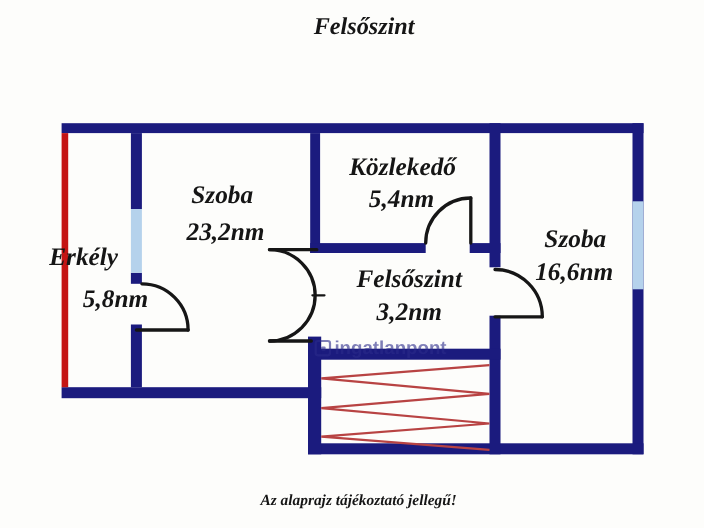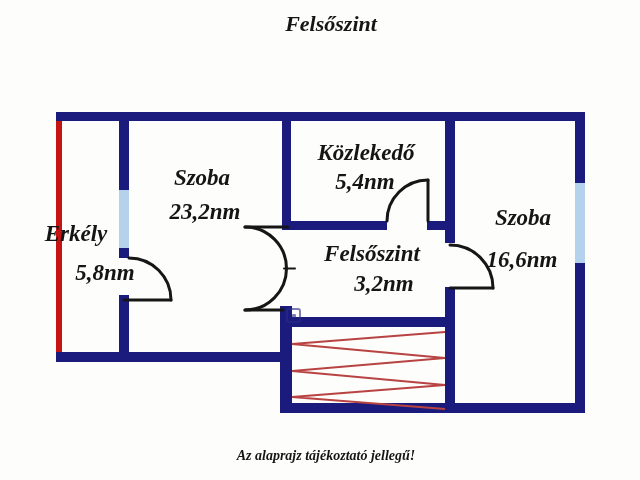--- a/index.html
+++ b/index.html
@@ -99,21 +99,22 @@
 <div class="lbl title" style="left:331px; top:24px;">Felsőszint</div>
 <div class="lbl caption" style="left:326px; top:456px;">Az alaprajz tájékoztató jellegű!</div>
 
 <div class="lbl" style="left:76px;  top:233px;">Erkély</div>
 <div class="lbl" style="left:105px; top:272px;">5,8nm</div>
 <div class="lbl" style="left:202px; top:177px;">Szoba</div>
 <div class="lbl" style="left:205px; top:211px;">23,2nm</div>
 <div class="lbl" style="left:366px; top:152px;">Közlekedő</div>
 <div class="lbl" style="left:365px; top:181px;">5,4nm</div>
 <div class="lbl" style="left:372px; top:253px;">Felsőszint</div>
-<div class="lbl" style="left:384px; top:283px;">3,2nm</div>
+<div class="lbl" style="left:372px; top:283px;">3,2nm</div>
 <div class="lbl" style="left:523px; top:217px;">Szoba</div>
-<div class="lbl" style="left:522px; top:247px;margin-top:12px;">16,6nm</div>
+<div class="lbl" style="left:522px; top:247px;">16,6nm</div>
 
 <div id="watermark">
   <span class="logo">
       <span class="dot"></span>
     </span>
+  <span>ingatlanpont</span>
 </div>
 
 </body></html>

